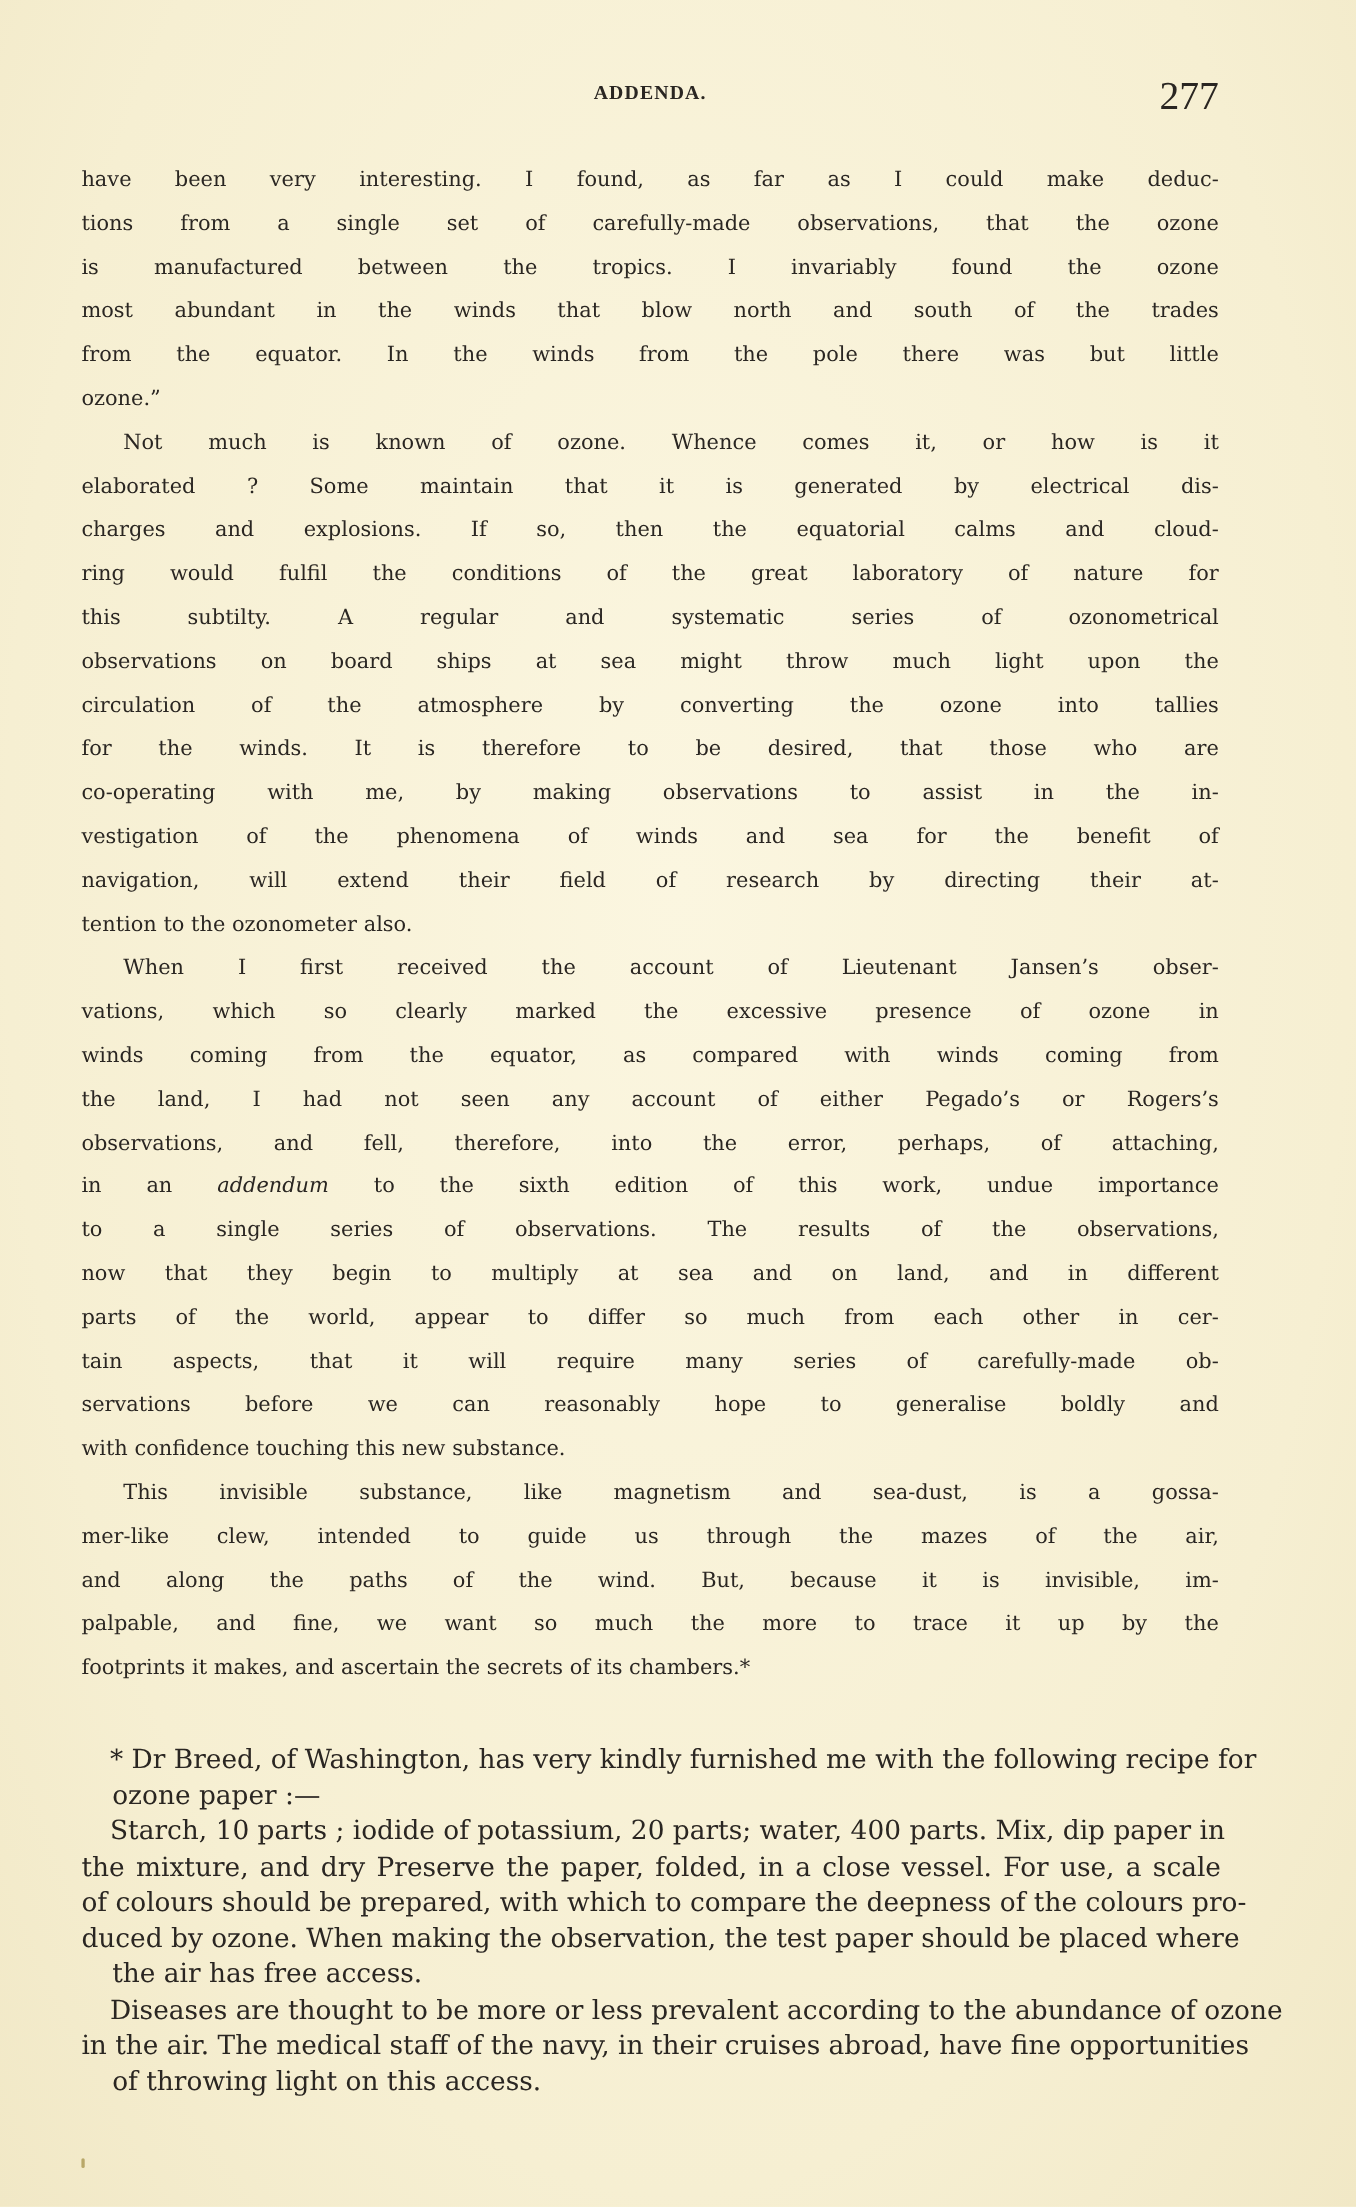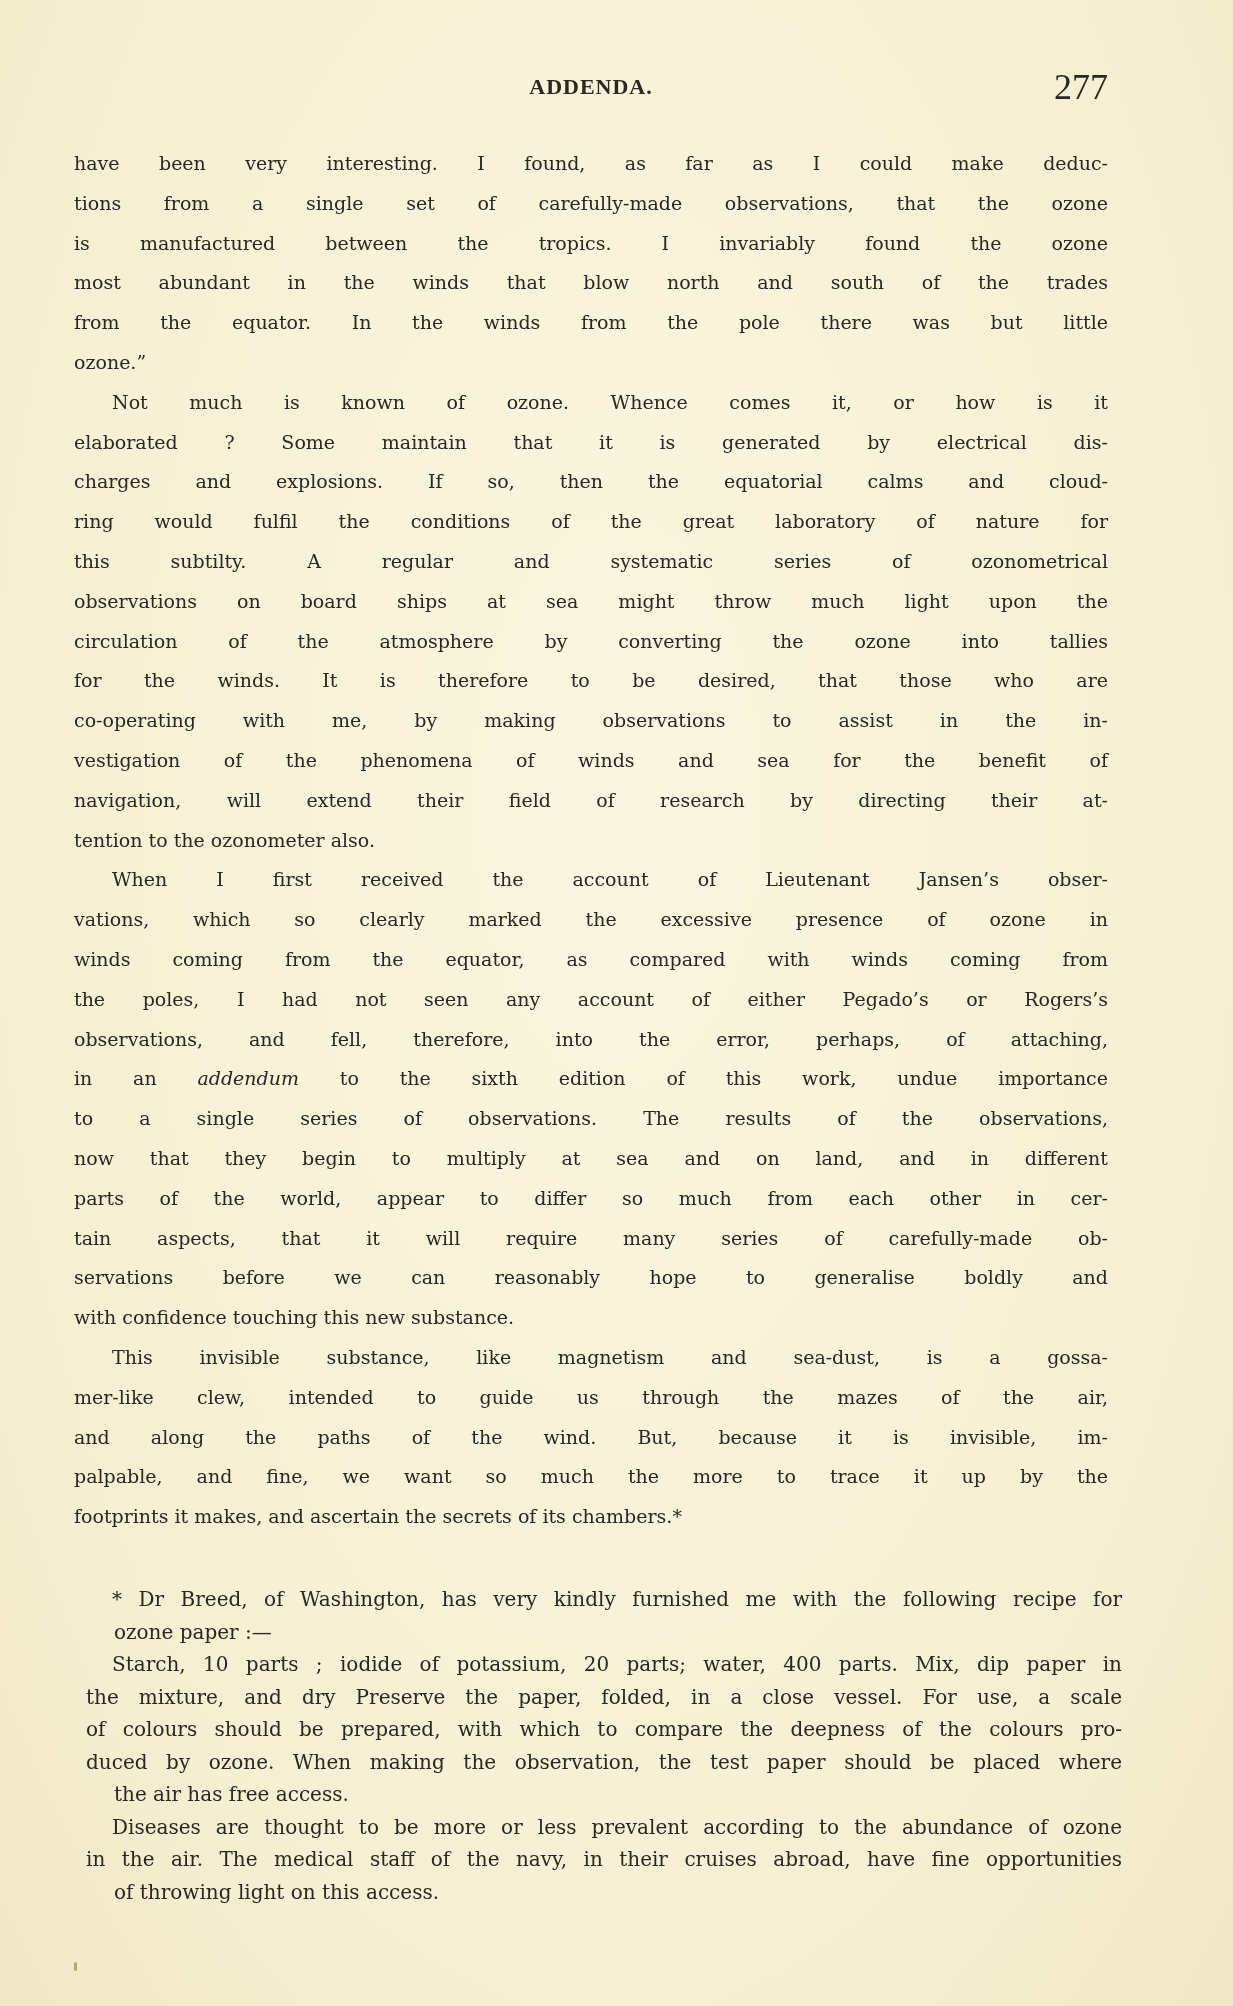--- a/index.html
+++ b/index.html
@@ -9,38 +9,38 @@
     background-image: radial-gradient(ellipse at 50% 40%, #fbf6e0 0%, #f6efd2 70%, #f1e8c6 100%);
     color:#2a2622;
     font-family: "DejaVu Serif", "Liberation Serif", serif;
     position:relative;
   }
   .header {
     position:absolute; top:66px; left:74px; width:1034px; height:46px;
   }
   .running-head {
     position:absolute; left:0; right:0; top:8px; text-align:center;
-    font-size:22px; letter-spacing:1px; font-weight:bold;
+    font-size:18px; letter-spacing:1px; font-weight:bold;
     font-family: "Liberation Serif", serif;
   }
   .page-number {
     position:absolute; right:0; top:0; font-size:36px;
     font-family: "Liberation Serif", serif;
     margin-left: 48px;
   }
   .body-text {
     position:absolute; top:144px; left:74px; width:1034px;
     font-size:19px; line-height:39.8px; text-align:justify;
   }
   .body-text .line { display:block; white-space:nowrap; text-align-last:justify; text-align:justify; height:39.8px; overflow:visible;}
   .body-text .line.last { text-align-last:left; }
   .body-text .line.indent { padding-left:38px; }
   .footnotes {
-    position:absolute; top:1583px; left:86px; width:1036px;
-    font-size:20px; line-height:32.5px;
+    position:absolute; top:1583px; left:74px; width:1036px;
+    font-size:24px; line-height:32.5px;
   }
   .footnotes .line { display:block; white-space:nowrap; text-align:justify; text-align-last:justify; height:32.5px; }
   .footnotes .line.last { text-align-last:left;margin-left:28px; }
   .footnotes .line.indent { padding-left:26px; }
   em { font-style:italic; }
   .speck { position:absolute; left:74px; top:1962px; width:3px; height:9px; background:#a08a40; border-radius:2px; opacity:.7; }
 </style>
 </head>
 <body>
 
@@ -64,21 +64,21 @@
   <span class="line">observations on board ships at sea might throw much light upon the</span>
   <span class="line">circulation of the atmosphere by converting the ozone into tallies</span>
   <span class="line">for the winds. It is therefore to be desired, that those who are</span>
   <span class="line">co-operating with me, by making observations to assist in the in-</span>
   <span class="line">vestigation of the phenomena of winds and sea for the benefit of</span>
   <span class="line">navigation, will extend their field of research by directing their at-</span>
   <span class="line last">tention to the ozonometer also.</span>
   <span class="line indent">When I first received the account of Lieutenant Jansen’s obser-</span>
   <span class="line">vations, which so clearly marked the excessive presence of ozone in</span>
   <span class="line">winds coming from the equator, as compared with winds coming from</span>
-  <span class="line">the poles, I had not seen any account of either Pegado’s or Rogers’s</span>
+  <span class="line">the land, I had not seen any account of either Pegado’s or Rogers’s</span>
   <span class="line">observations, and fell, therefore, into the error, perhaps, of attaching,</span>
   <span class="line"><span>in an</span> <em>addendum</em> <span>to the sixth edition of this work, undue importance</span></span>
   <span class="line">to a single series of observations. The results of the observations,</span>
   <span class="line">now that they begin to multiply at sea and on land, and in different</span>
   <span class="line">parts of the world, appear to differ so much from each other in cer-</span>
   <span class="line">tain aspects, that it will require many series of carefully-made ob-</span>
   <span class="line">servations before we can reasonably hope to generalise boldly and</span>
   <span class="line last">with confidence touching this new substance.</span>
   <span class="line indent">This invisible substance, like magnetism and sea-dust, is a gossa-</span>
   <span class="line">mer-like clew, intended to guide us through the mazes of the air,</span>

